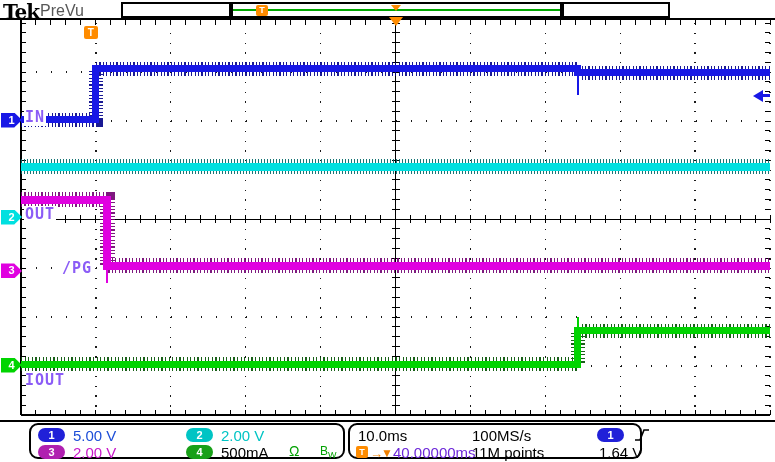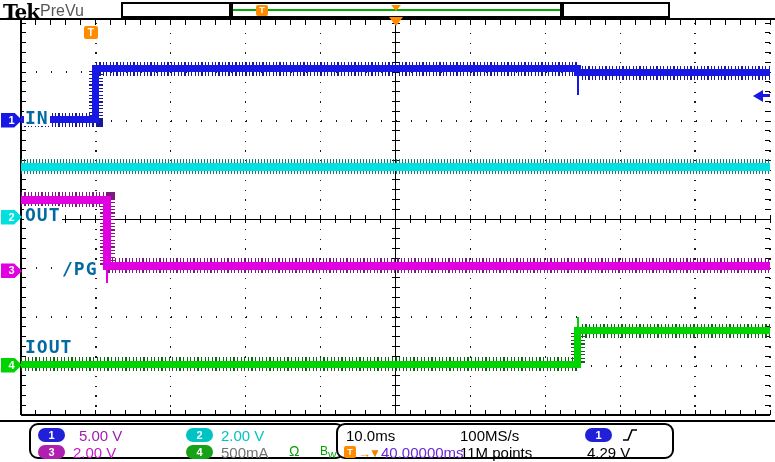--- a/index.html
+++ b/index.html
@@ -13,29 +13,29 @@
   
   #record-bar{left:121px;top:2px;width:549px;height:16px;border:2px solid #000;background:#fff;box-sizing:border-box;}
   .rb-bracket{position:absolute;top:0;width:4px;height:12px;background:#000;}
   .rb-line{position:absolute;top:5px;height:2px;background:#00A800;}
   .tbox{background:#FF8C00;color:#fff;font-weight:bold;border-radius:2px;text-align:center;font-family:"Liberation Sans",sans-serif;}
   .tri-down{width:0;height:0;border-left:7px solid transparent;border-right:7px solid transparent;border-top:9px solid #FF8C00;}
   .tri-down-sm{width:0;height:0;border-left:5px solid transparent;border-right:5px solid transparent;border-top:6px solid #FF8C00;}
   
   .chmark{position:absolute;left:1px;width:21px;height:15px;color:#fff;font-weight:bold;font-size:11px;
           text-align:center;line-height:15px;clip-path:polygon(0 0,63% 0,100% 50%,63% 100%,0 100%);}
-  .chlabel{position:absolute;font-family:"DejaVu Sans Mono",monospace;font-weight:bold;font-size:18px;
-           letter-spacing:1px;color:#0369a1;line-height:15px;padding:1px 1px;}
+  .chlabel{position:absolute;font-family:"DejaVu Sans Mono",monospace;font-weight:bold;font-size:15px;
+           letter-spacing:1px;color:#8b5cf6;line-height:15px;padding:1px 1px;}
   .opaque{background:#fff;}
   .lvl-tri{position:absolute;width:0;height:0;border-top:6px solid transparent;border-bottom:6px solid transparent;border-right:10px solid #1818E6;}
   .lvl-tail{position:absolute;height:3px;background:#1818E6;}
   
   .robox{border:2px solid #000;border-radius:9px;background:#fff;box-sizing:border-box;}
   #left-box{left:29px;top:423px;width:316px;height:36px;}
-  #right-box{left:336px;top:423px;width:338px;height:36px;}
+  #right-box{left:348px;top:423px;width:294px;height:36px;}
   .ro{position:absolute;font-size:15px;line-height:15px;white-space:nowrap;}
   .pill{position:absolute;width:27px;height:14px;border-radius:8px;color:#fff;font-weight:bold;
         font-size:11px;text-align:center;line-height:14px;}
   sub{font-size:9px;}
 </style>
 </head>
 <body>
 
 <div id="screen">
 
@@ -360,49 +360,49 @@
       <line x1="577.507" y1="330.72" x2="577.507" y2="317" stroke="#00D400" stroke-width="2"></line>
     </svg>
   <div id="plot-layer" class="abs" style="left:0;top:0;width:775px;height:420px;">
       <div class="chmark" style="top: 112.52px; background: rgb(24, 24, 230);">1</div>
       <div class="chlabel opaque" style="left: 24px; top: 109.02px;">IN</div>
       <div class="chmark" style="top: 209.54px; background: rgb(0, 224, 224);">2</div>
       <div class="chlabel opaque" style="left: 24px; top: 206.04px;">OUT</div>
       <div class="chmark" style="top: 263.44px; background: rgb(224, 0, 224);">3</div>
       <div class="chlabel opaque" style="left: 24px; top: 259.94px; margin-left: 37px;">/PG</div>
       <div class="chmark" style="top: 357.52px; background: rgb(0, 212, 0);">4</div>
-      <div class="chlabel" style="left: 24px; top: 338px;">IOUT</div>
+      <div class="chlabel" style="left: 24px; top: 372px;">IOUT</div>
       <div class="tbox" style="position: absolute; left: 83.9px; top: 26px; width: 14px; height: 13px; font-size: 10px; line-height: 13px;">T</div>
       <div class="tri-down" style="position: absolute; left: 388.5px; top: 17px;"></div>
       <div class="lvl-tri" style="left: 753px; top: 89.52px;"></div>
       <div class="lvl-tail" style="left: 762px; top: 94.02px; width: 8px;"></div>
     </div>
 
   <div class="abs hline" style="left:0;top:420px;width:775px;"></div>
 
   <div class="abs robox" id="left-box">
     <div class="pill" style="left:7px;top:3px;background:#2020D8;">1</div>
-    <div class="ro" style="left:42px;top:3px;color:#a21caf;margin-left:6px;">5.00 V</div>
+    <div class="ro" style="left:42px;top:3px;color:#1d4ed8;">5.00 V</div>
     <div class="pill" style="left:155px;top:3px;background:#00C4C4;">2</div>
     <div class="ro" style="left:190px;top:3px;color:#00C4C4;">2.00 V</div>
     <div class="pill" style="left:7px;top:20px;background:#B020B0;">3</div>
     <div class="ro" style="left:42px;top:20px;color:#C818C8;">2.00 V</div>
     <div class="pill" style="left:155px;top:20px;background:#18A018;">4</div>
-    <div class="ro" style="left:190px;top:20px;color:#737373;">500mA</div>
+    <div class="ro" style="left:190px;top:20px;color:#000000;">500mA</div>
     <div class="ro" style="left:258px;top:19px;color:#00A000;font-size:14px;">Ω</div>
     <div class="ro" style="left:277px;top:19px;color:#00A000;font-size:12px;margin-left:12px;"><span>B</span><sub>W</sub></div>
   </div>
 
   <div class="abs robox" id="right-box">
     <div class="ro" style="left:8px;top:3px;color:#000;">10.0ms</div>
     <div class="ro" style="left:122px;top:3px;color:#000;">100MS/s</div>
     <div class="pill" style="left:247px;top:3px;background:#2020D8;">1</div>
     <svg class="abs" style="left:284px;top:3px;" width="16" height="14">
       <path d="M1 12 H6 L10 2 H15" stroke="#000" fill="none" stroke-width="1.6"></path>
     </svg>
     <div class="tbox" style="position:absolute;left:6px;top:21px;width:12px;height:12px;font-size:9px;line-height:12px;">T</div>
     <div class="ro" style="left:20px;top:21px;color:#F08000;font-size:13px;">→</div>
     <div class="ro" style="left:31px;top:21px;color:#F08000;font-size:12px;">▼</div>
     <div class="ro" style="left:43px;top:20px;color:#6d28d9;">40.00000ms</div>
     <div class="ro" style="left:122px;top:20px;color:#000;">11M points</div>
-    <div class="ro" style="left:249px;top:20px;color:#000;">4.29 V</div>
+    <div class="ro" style="left:249px;top:20px;color:#000;">1.64 V</div>
   </div>
 </div>
 
 </body></html>

